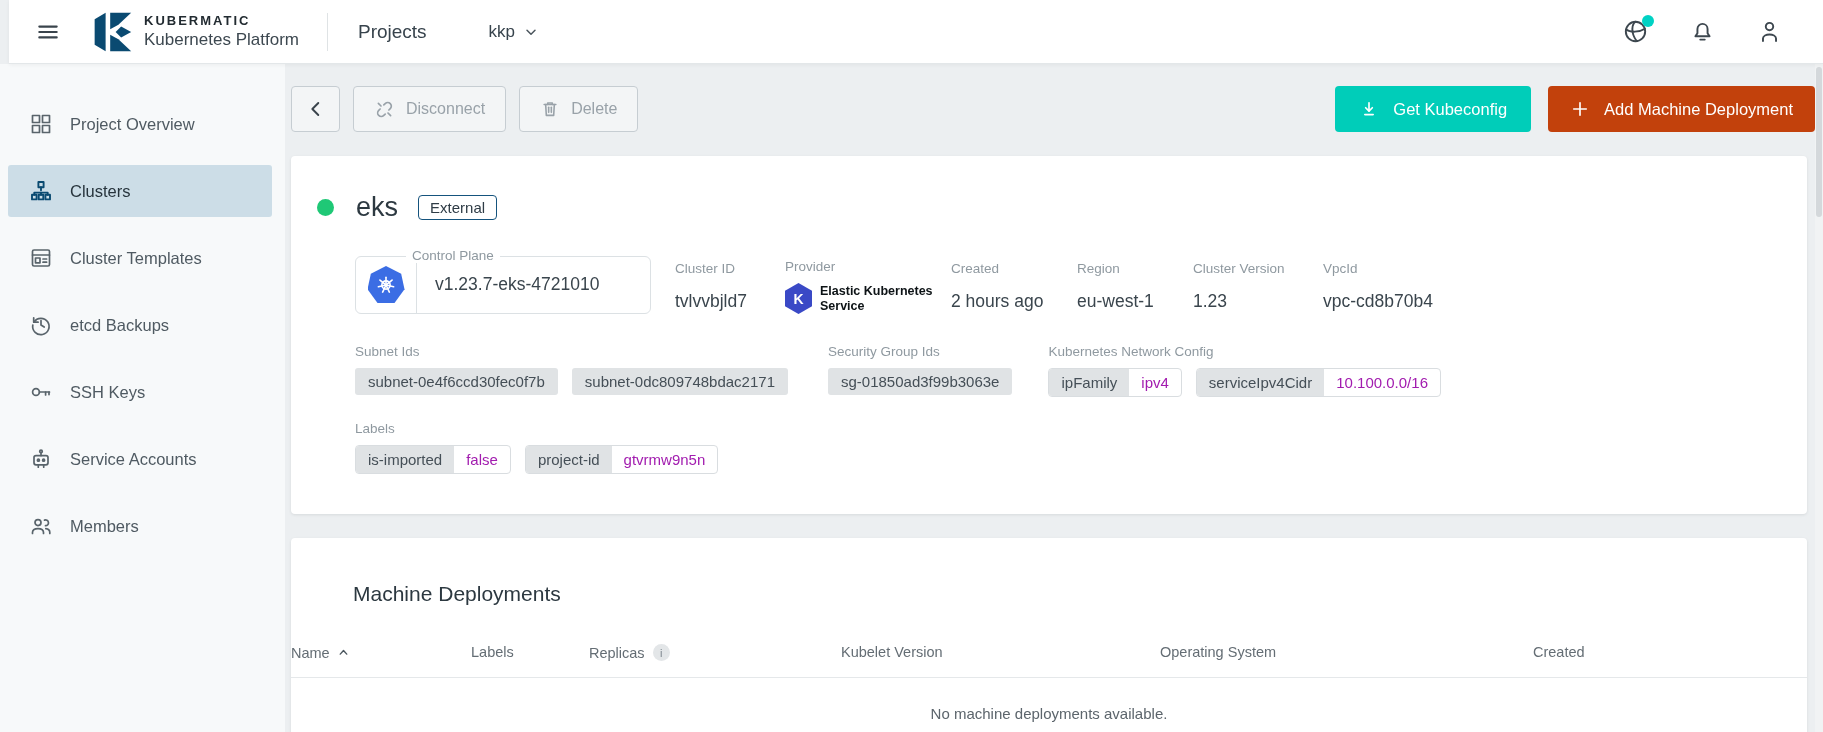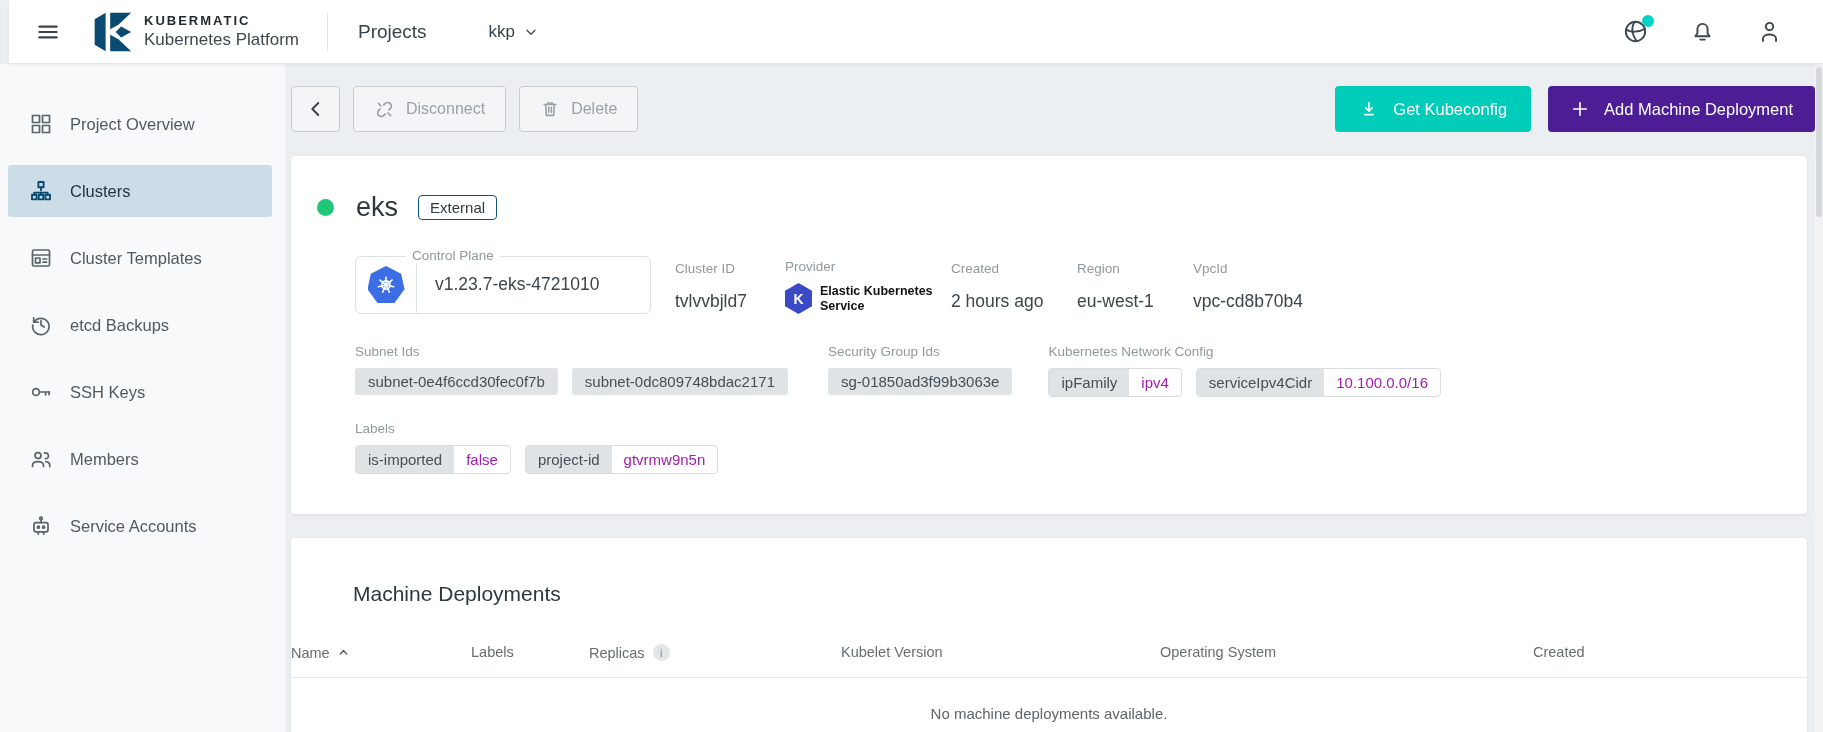--- a/index.html
+++ b/index.html
@@ -291,42 +291,42 @@
         <line x1="16.6" y1="12" x2="16.6" y2="15"></line>
         <line x1="20" y1="12" x2="20" y2="14.6"></line>
       </g>
     </svg>
     <span class="lbl">SSH Keys</span>
   </div>
 
   <div class="side-item">
     <svg class="sicon" viewBox="0 0 24 24">
       <g class="stroke-ic">
-        <circle cx="9" cy="8.6" r="3"></circle>
-        <path d="M3.5 19.5v-1c0-2.6 2.7-3.9 5.5-3.9s5.5 1.3 5.5 3.9v1"></path>
-        <path d="M15.5 6.1a2.9 2.9 0 1 1 1 5.6"></path>
-        <path d="M16.8 14.7c2.2.3 4 1.5 4 3.8v1"></path>
-      </g>
-    </svg>
-    <span class="lbl">Members</span>
-  </div>
-
-  <div class="side-item">
-    <svg class="sicon" viewBox="0 0 24 24">
-      <g class="stroke-ic">
         <rect x="5" y="8.6" width="14" height="9.2" rx="2"></rect>
         <line x1="12" y1="8.6" x2="12" y2="5.8"></line>
         <circle cx="12" cy="4.4" r="1.3"></circle>
         <circle cx="9.4" cy="13.2" r="1"></circle>
         <circle cx="14.6" cy="13.2" r="1"></circle>
         <line x1="9.3" y1="17.8" x2="9.3" y2="20.2"></line>
         <line x1="14.7" y1="17.8" x2="14.7" y2="20.2"></line>
       </g>
     </svg>
     <span class="lbl">Service Accounts</span>
+  </div>
+
+  <div class="side-item">
+    <svg class="sicon" viewBox="0 0 24 24">
+      <g class="stroke-ic">
+        <circle cx="9" cy="8.6" r="3"></circle>
+        <path d="M3.5 19.5v-1c0-2.6 2.7-3.9 5.5-3.9s5.5 1.3 5.5 3.9v1"></path>
+        <path d="M15.5 6.1a2.9 2.9 0 1 1 1 5.6"></path>
+        <path d="M16.8 14.7c2.2.3 4 1.5 4 3.8v1"></path>
+      </g>
+    </svg>
+    <span class="lbl">Members</span>
   </div>
 
 </div>
 
 <div class="main">
 
   <div class="toolbar">
     <div class="tbtn icon-only">
       <svg width="22" height="22" viewBox="0 0 24 24">
         <polyline points="14.5,5.5 8,12 14.5,18.5" fill="none" stroke="#39434b" stroke-width="2.1" stroke-linecap="round" stroke-linejoin="round"></polyline>
@@ -360,21 +360,21 @@
       <button class="btn-teal" style="background:#00cdb9">
         <svg width="20" height="20" viewBox="0 0 24 24">
           <g fill="none" stroke="#fff" stroke-width="2" stroke-linecap="round" stroke-linejoin="round">
             <line x1="12" y1="4.5" x2="12" y2="14"></line>
             <polyline points="8,10.5 12,14.5 16,10.5"></polyline>
             <line x1="7" y1="18.7" x2="17" y2="18.7"></line>
           </g>
         </svg>
         <span>Get Kubeconfig</span>
       </button>
-      <button class="btn-navy" style="background:#4c1d95">
+      <button class="btn-navy" style="background:#c2410c">
         <svg width="20" height="20" viewBox="0 0 24 24">
           <g stroke="#fff" stroke-width="2" stroke-linecap="round">
             <line x1="12" y1="4.5" x2="12" y2="19.5"></line>
               <line x1="4.5" y1="12" x2="19.5" y2="12"></line>
           </g>
         </svg>
         <span>Add Machine Deployment</span>
       </button>
     </div>
   </div>
@@ -425,20 +425,24 @@
         <div class="field w-created">
           <div class="f-label">Created</div>
           <div class="f-value">2 hours ago</div>
         </div>
 
         <div class="field w-region">
           <div class="f-label">Region</div>
           <div class="f-value">eu-west-1</div>
         </div>
 
+        <div class="field w-cv">
+          <div class="f-label">Cluster Version</div>
+          <div class="f-value">1.23</div>
+        </div>
 
         <div class="field">
           <div class="f-label">VpcId</div>
           <div class="f-value">vpc-cd8b70b4</div>
         </div>
       </div>
 
       <div class="meta-row">
         <div class="group">
           <div class="g-label">Subnet Ids</div>

